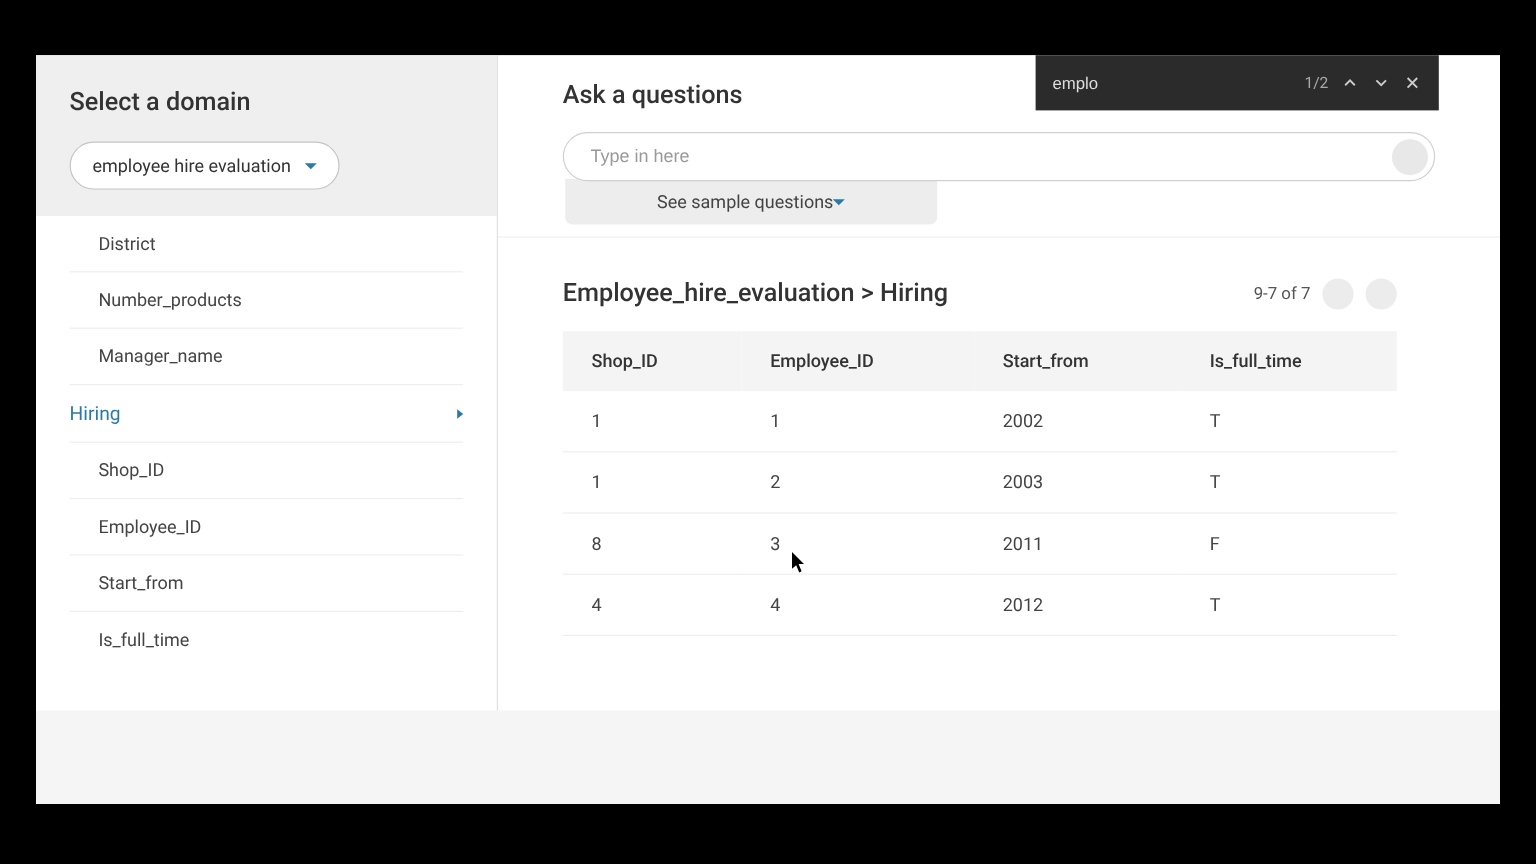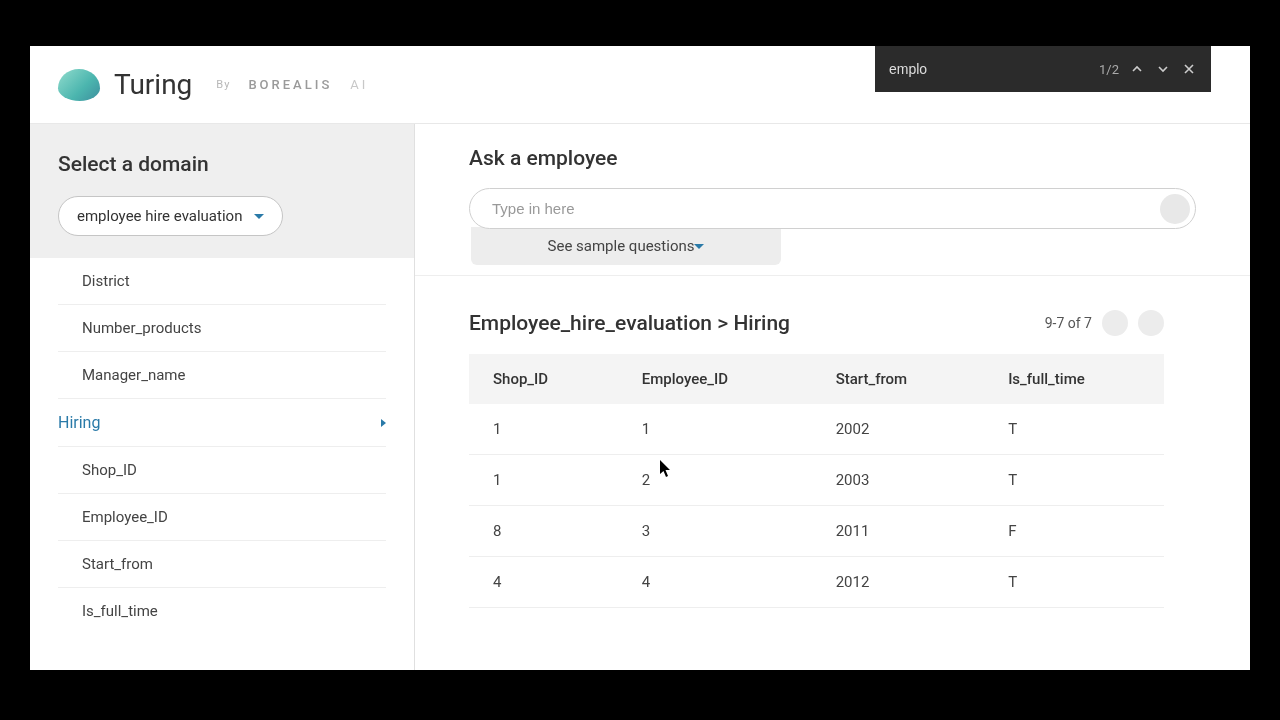--- a/index.html
+++ b/index.html
@@ -128,21 +128,21 @@
 table { width: 100%; border-collapse: collapse; }
 thead th {
   text-align: left; background: #f4f4f4; font-weight: 500;
   font-size: 15px; color: #333; padding: 16px 24px;
 }
 tbody td {
   padding: 16px 24px; font-size: 15px; color: #444;
   border-bottom: 1px solid #eee;
 }
 .find-bar {
-  position: absolute; top: 46px; right: 69px;
+  position: absolute; top: 46px; right: 81px;
   width: 336px; height: 46px;
   background: #2b2b2b; color: #ddd;
   display: flex; align-items: center;
   padding: 0 14px; gap: 10px;
   z-index: 100;
   font-size: 14px;
 }
 .find-input {
   flex: 1; background: transparent; border: none; color: #ddd;
   font-size: 14px; outline: none;
@@ -155,29 +155,20 @@
   width: 12px; height: 18px;
   pointer-events: none;
 }
 </style>
 </head>
 <body>
 
 <div class="letterbox-top"></div>
 
 <div class="app-frame">
-  <div class="header">
-    <div class="logo-wrap">
-      <div class="logo-mark"></div>
-      <span class="logo-text">Turing</span>
-      <span class="logo-by">By</span>
-      <span class="logo-borealis">BOREALIS</span>
-      <span class="logo-ai">AI</span>
-    </div>
-  </div>
 
   <div class="layout">
     <div class="sidebar">
       <div class="sidebar-top">
         <div class="sidebar-title">Select a domain</div>
         <div class="domain-select">
           <span>employee hire evaluation</span>
           <span class="caret-down"></span>
         </div>
       </div>
@@ -191,21 +182,21 @@
         </div>
         <div class="tree-col">Shop_ID</div>
         <div class="tree-col">Employee_ID</div>
         <div class="tree-col">Start_from</div>
         <div class="tree-col">Is_full_time</div>
       </div>
     </div>
 
     <div class="main">
       <div class="ask-section">
-        <div class="ask-title">Ask a employee</div>
+        <div class="ask-title">Ask a questions</div>
         <div class="ask-row">
           <input class="ask-input" placeholder="Type in here" style="">
           <button class="ask-submit"></button>
         </div>
         <div class="sample-drop">
           <span>See sample questions</span>
           <span class="caret-down"></span>
         </div>
       </div>
 

